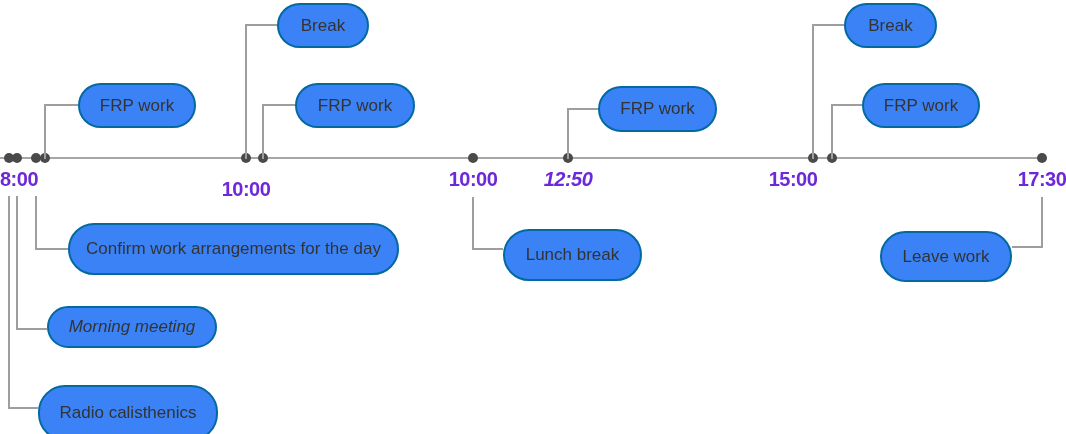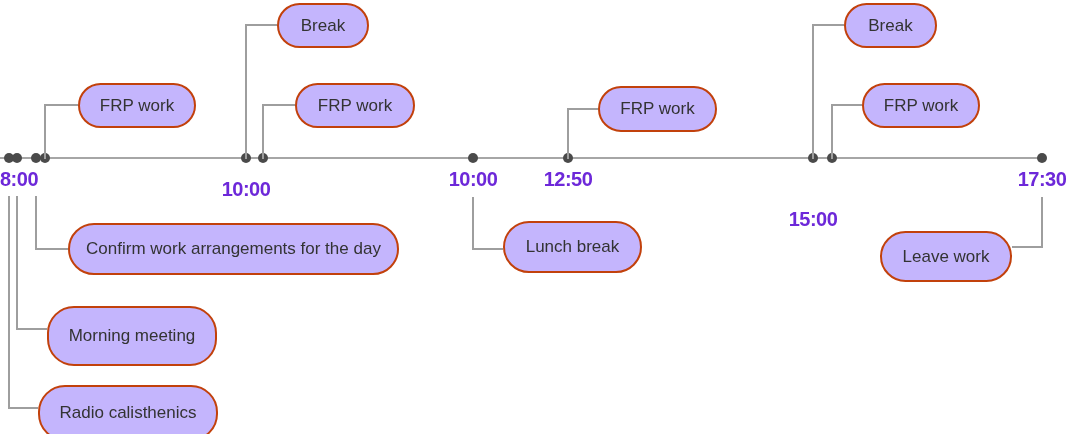--- a/index.html
+++ b/index.html
@@ -28,22 +28,22 @@
     transform: translateX(-50%);
     font-size: 20px;
     font-weight: bold;
     letter-spacing: -0.5px;
     color: #6d28d9;
     white-space: nowrap;
   }
   .bubble {
     position: absolute;
     box-sizing: border-box;
-    background: #c4b5fd;
-    border: 2px solid #c2410c;
+    background: #3b82f6;
+    border: 2px solid #0369a1;
     border-radius: 27px;
     display: flex;
     align-items: center;
     justify-content: center;
     font-size: 17px;
     color: #333333;
     white-space: nowrap;
     z-index: 2;
   }
   .elbow {
@@ -70,22 +70,22 @@
   <div class="dot" style="left:258px; top:153px;"></div>
   <div class="dot" style="left:468px; top:153px;"></div>
   <div class="dot" style="left:563px; top:153px;"></div>
   <div class="dot" style="left:808px; top:153px;"></div>
   <div class="dot" style="left:827px; top:153px;"></div>
   <div class="dot" style="left:1037px;top:153px;"></div>
 
   <div class="time-label" style="left:19px;   top:168px;">8:00</div>
   <div class="time-label" style="left:246px;  top:168px;margin-top:10px;">10:00</div>
   <div class="time-label" style="left:473px;  top:168px;">10:00</div>
-  <div class="time-label" style="left:568px;  top:168px;">12:50</div>
-  <div class="time-label" style="left:813px;  top:168px;margin-top:40px;">15:00</div>
+  <div class="time-label" style="left:568px;  top:168px;font-style:italic;">12:50</div>
+  <div class="time-label" style="left:793px;  top:168px;">15:00</div>
   <div class="time-label" style="left:1042px; top:168px;">17:30</div>
 
   <div class="elbow elbow-tl" style="left:44px;  top:104px; width:34px;  height:55px;"></div>
   <div class="elbow elbow-tl" style="left:245px; top:24px;  width:32px;  height:135px;"></div>
   <div class="elbow elbow-tl" style="left:262px; top:104px; width:33px;  height:55px;"></div>
   <div class="elbow elbow-tl" style="left:567px; top:108px; width:31px;  height:51px;"></div>
   <div class="elbow elbow-tl" style="left:812px; top:24px;  width:32px;  height:135px;"></div>
   <div class="elbow elbow-tl" style="left:831px; top:104px; width:31px;  height:55px;"></div>
 
   <div class="elbow elbow-bl" style="left:35px;  top:196px; width:33px; height:54px;"></div>
@@ -109,26 +109,26 @@
   <div class="bubble" style="left:844px; top:3px;  width:93px;  height:45px;">
       <span>Break</span>
     </div>
   <div class="bubble" style="left:862px; top:83px; width:118px; height:45px;">
       <span>FRP work</span>
     </div>
 
   <div class="bubble" style="left:68px;  top:223px; width:331px; height:52px;">
       <span>Confirm work arrangements for the day</span>
     </div>
-  <div class="bubble" style="left:503px; top:221px; width:139px; height:52px;">
+  <div class="bubble" style="left:503px; top:229px; width:139px; height:52px;">
       <span>Lunch break</span>
     </div>
   <div class="bubble" style="left:880px; top:231px; width:132px; height:51px;">
       <span>Leave work</span>
     </div>
-  <div class="bubble" style="left:47px;  top:306px; width:170px; height:60px;">
+  <div class="bubble" style="left:47px;  top:306px; width:170px; height:42px;font-style:italic;">
       <span>Morning meeting</span>
     </div>
   <div class="bubble" style="left:38px;  top:385px; width:180px; height:56px;">
       <span>Radio calisthenics</span>
     </div>
 
 </div>
 
 </body></html>

